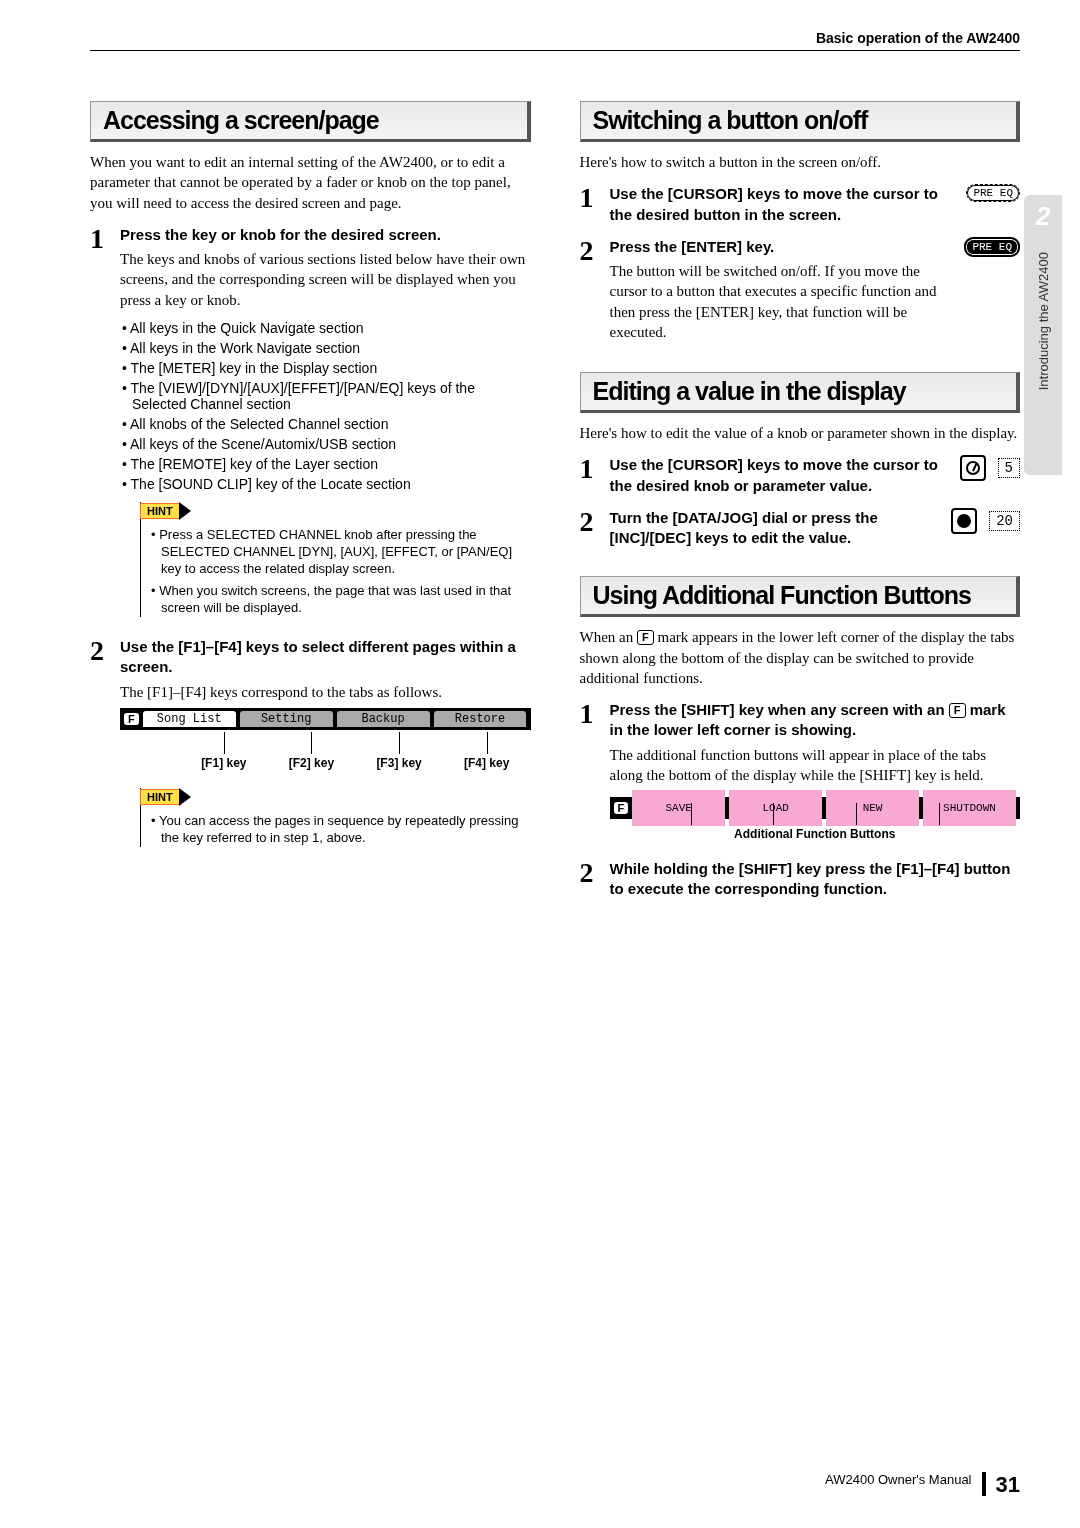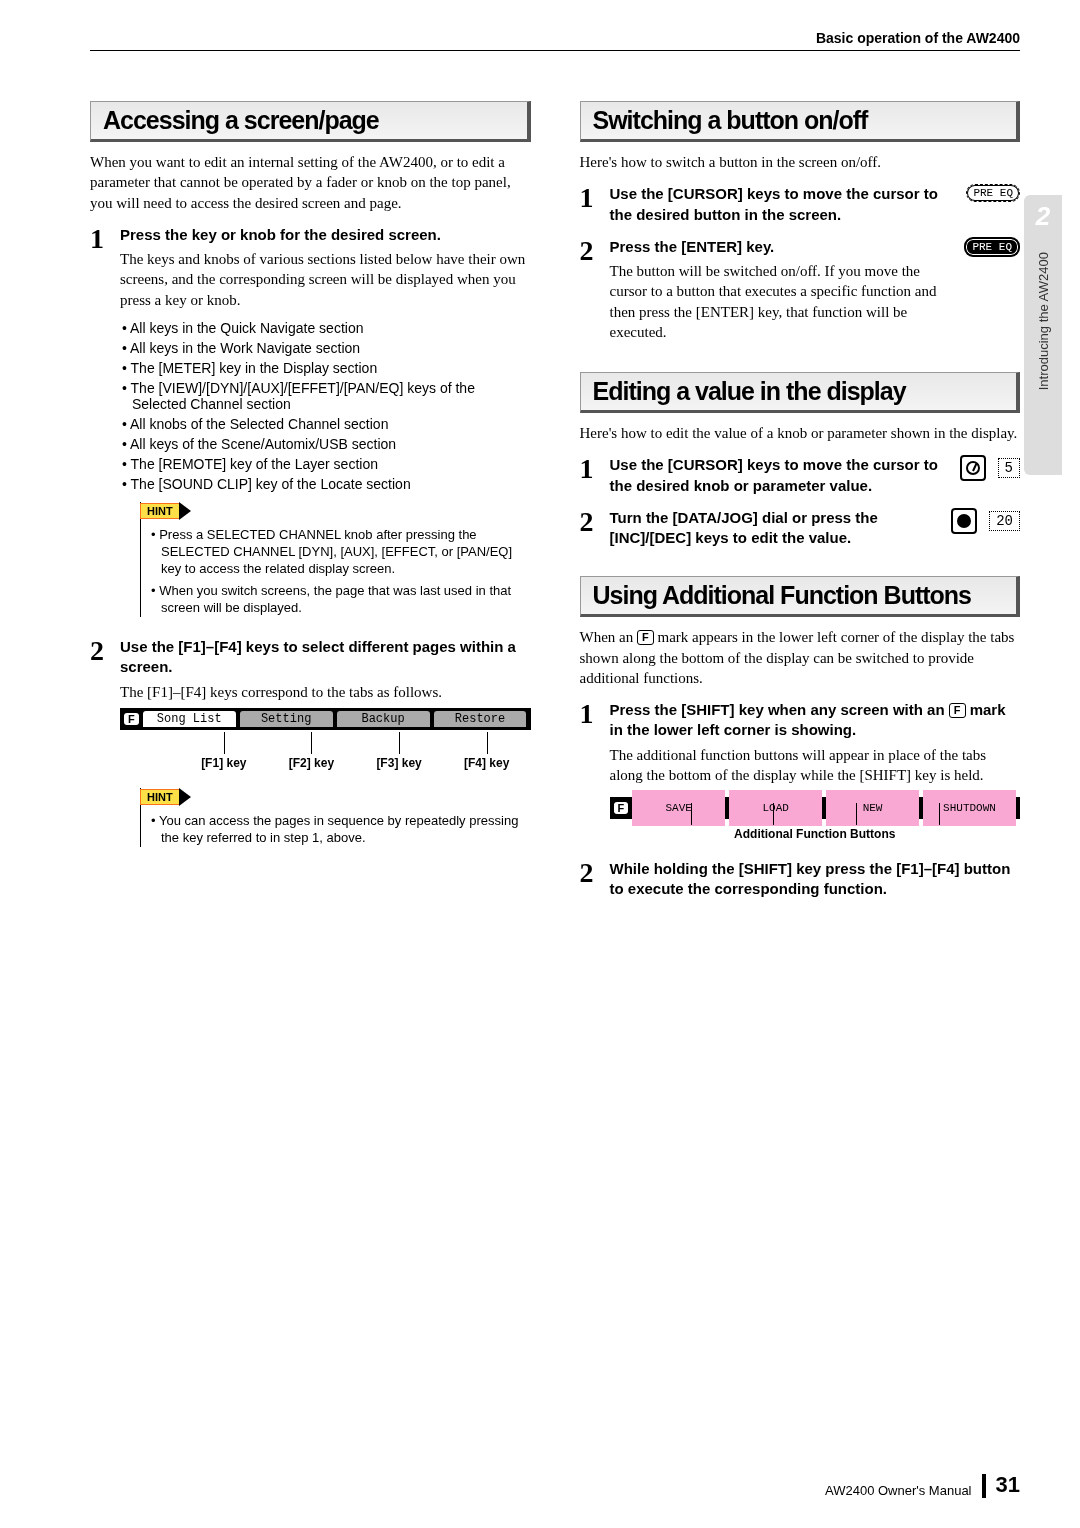--- a/index.html
+++ b/index.html
@@ -283,21 +283,21 @@
     margin-top:20px;
     color:#333;
   }
   .footer {
     position:absolute;
     bottom:30px;
     right:60px;
     font-family:Arial,Helvetica,sans-serif;
     font-size:13px;
     display:flex;
-    align-items:flex-end;
+    align-items:flex-start;
     gap:10px;
   }
   .footer .pn { font-size:22px; font-weight:bold; }
   .footer .bar { width:4px; height:24px; background:#000; }
   .fmark-inline {
     display:inline-block;
     border:1px solid #000;
     border-radius:3px;
     padding:0 4px;
     font-family:Arial,sans-serif;

